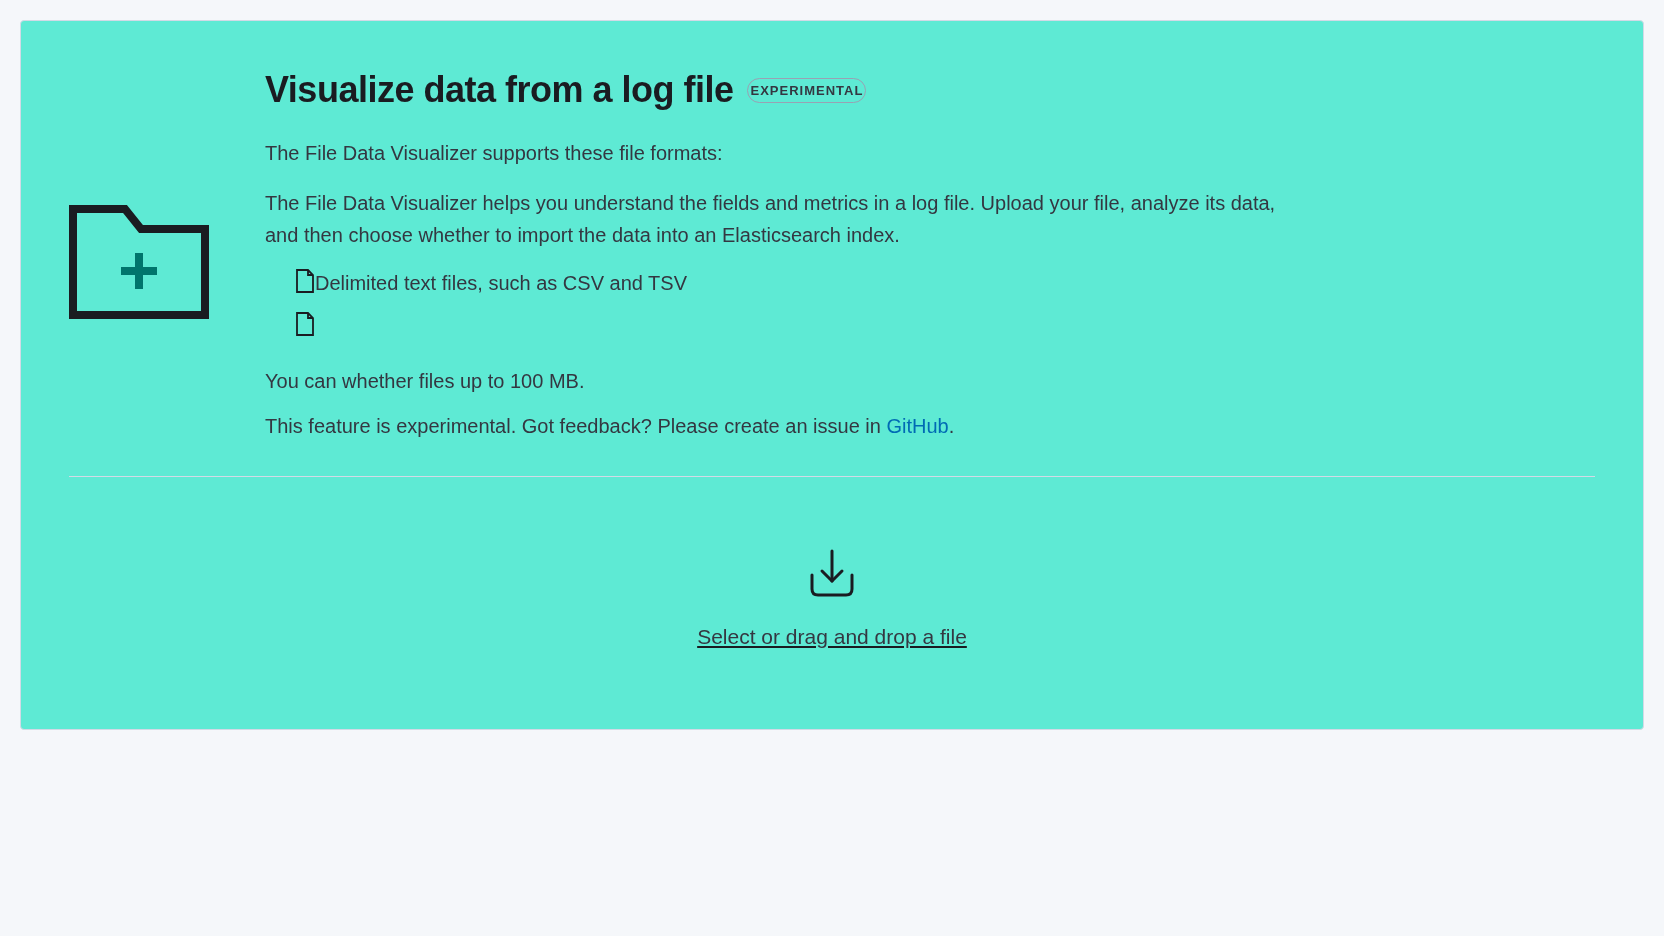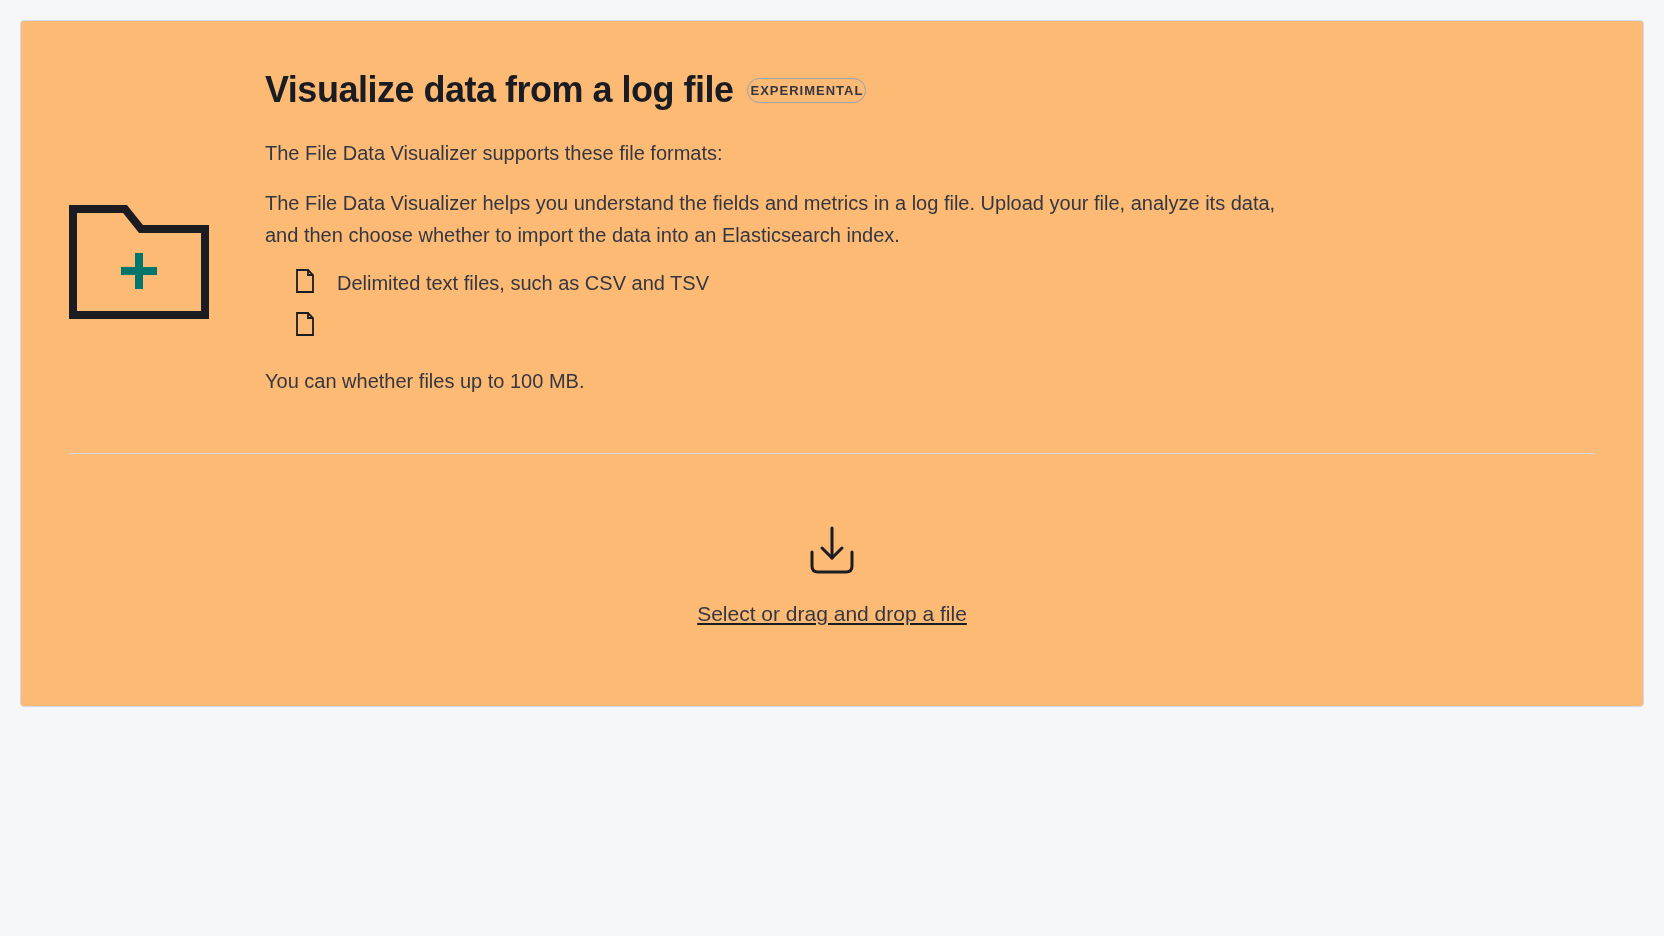--- a/index.html
+++ b/index.html
@@ -7,21 +7,21 @@
       padding: 0;
       box-sizing: border-box;
     }
     body {
       font-family: -apple-system, BlinkMacSystemFont, "Segoe UI", Helvetica, Arial, sans-serif;
       background: #f5f7fa;
       padding: 20px;
       color: #1a1c21;
     }
     .panel {
-      background: #fdba74;
+      background: #5eead4;
       border: 1px solid #d3dae6;
       border-radius: 4px;
       padding: 48px 48px 80px 48px;
       max-width: 1624px;
       margin: 0 auto;
     }
     .header-section {
       display: flex;
       gap: 56px;
       align-items: flex-start;
@@ -62,21 +62,20 @@
       margin-bottom: 18px;
     }
     .format-list {
       list-style: none;
       padding-left: 30px;
       margin-bottom: 24px;
     }
     .format-list li {
       display: flex;
       align-items: center;
-      gap: 22px;
       font-size: 20px;
       color: #343741;
       margin-bottom: 14px;
     }
     .file-icon-small {
       flex-shrink: 0;
     }
     .feedback-line {
       font-size: 20px;
       color: #343741;
@@ -142,20 +141,23 @@
           <span class="file-icon-small">
             <svg width="20" height="24" viewBox="0 0 20 24">
                 <path d="M2 1 L13 1 L18 6 L18 23 L2 23 Z M13 1 L13 6 L18 6" fill="none" stroke="#1a1c21" stroke-width="1.8"></path>
               </svg>
           </span>
         </li>
       </ul>
 
       <p class="desc">You can whether files up to 100 MB.</p>
 
+      <p class="feedback-line">
+        <span>This feature is experimental. Got feedback? Please create an issue in </span><a href="#" class="github-link">GitHub</a><span>.</span>
+      </p>
     </div>
   </div>
 
   <hr class="divider">
 
   <div class="dropzone">
     <span>
       <svg width="56" height="56" viewBox="0 0 56 56">
         <line x1="28" y1="4" x2="28" y2="34" stroke="#1a1c21" stroke-width="3" stroke-linecap="round"></line>
         <polyline points="18,24 28,34 38,24" fill="none" stroke="#1a1c21" stroke-width="3" stroke-linecap="round" stroke-linejoin="round"></polyline>

